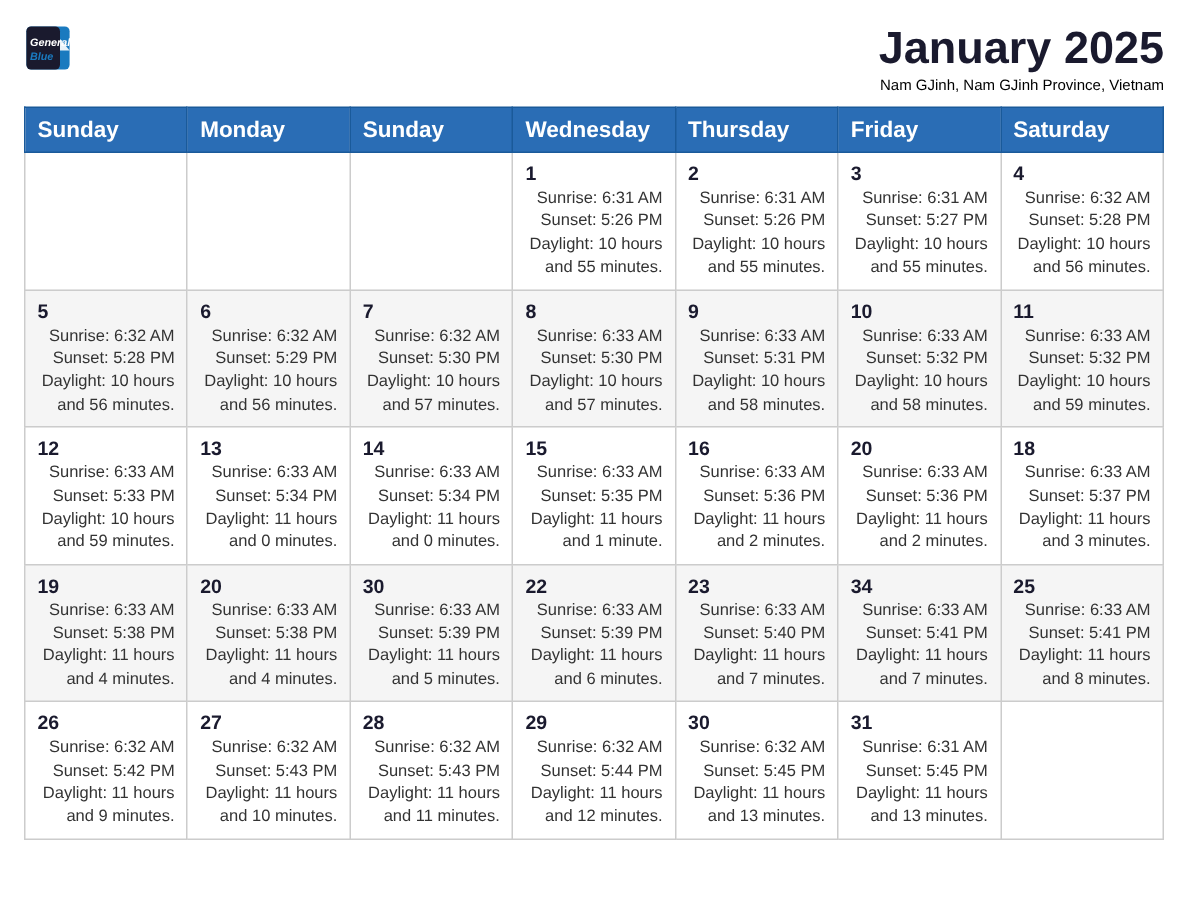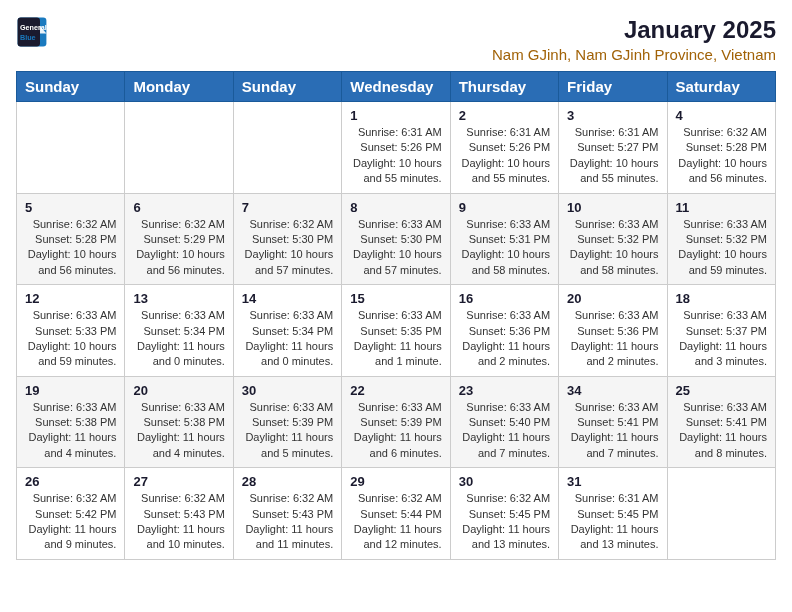--- a/index.html
+++ b/index.html
@@ -13,36 +13,37 @@
     .header {
       display: flex;
       align-items: flex-start;
       justify-content: space-between;
       margin-bottom: 8px;
     }
     .logo {
       display: flex;
       align-items: flex-start;
       gap: 4px;
+      font-style: italic;
     }
     .logo-icon {
       width: 32px;
       height: 32px;
     }
     .title-block {
       text-align: right;
     }
     .calendar-title {
-      font-size: 24px;
+      font-size: 30px;
       font-weight: bold;
       color: #1a1a2e;
     }
     .calendar-subtitle {
-      font-size: 15px;
-      color: #a16207;
+      font-size: 10px;
+      color: #000000;
       margin-top: 2px;
     }
     .calendar-table {
       width: 100%;
       border-collapse: collapse;
       border: 1px solid #ccc;
     }
     .calendar-table th {
       background-color: #2a6db5;
       color: #fff;

